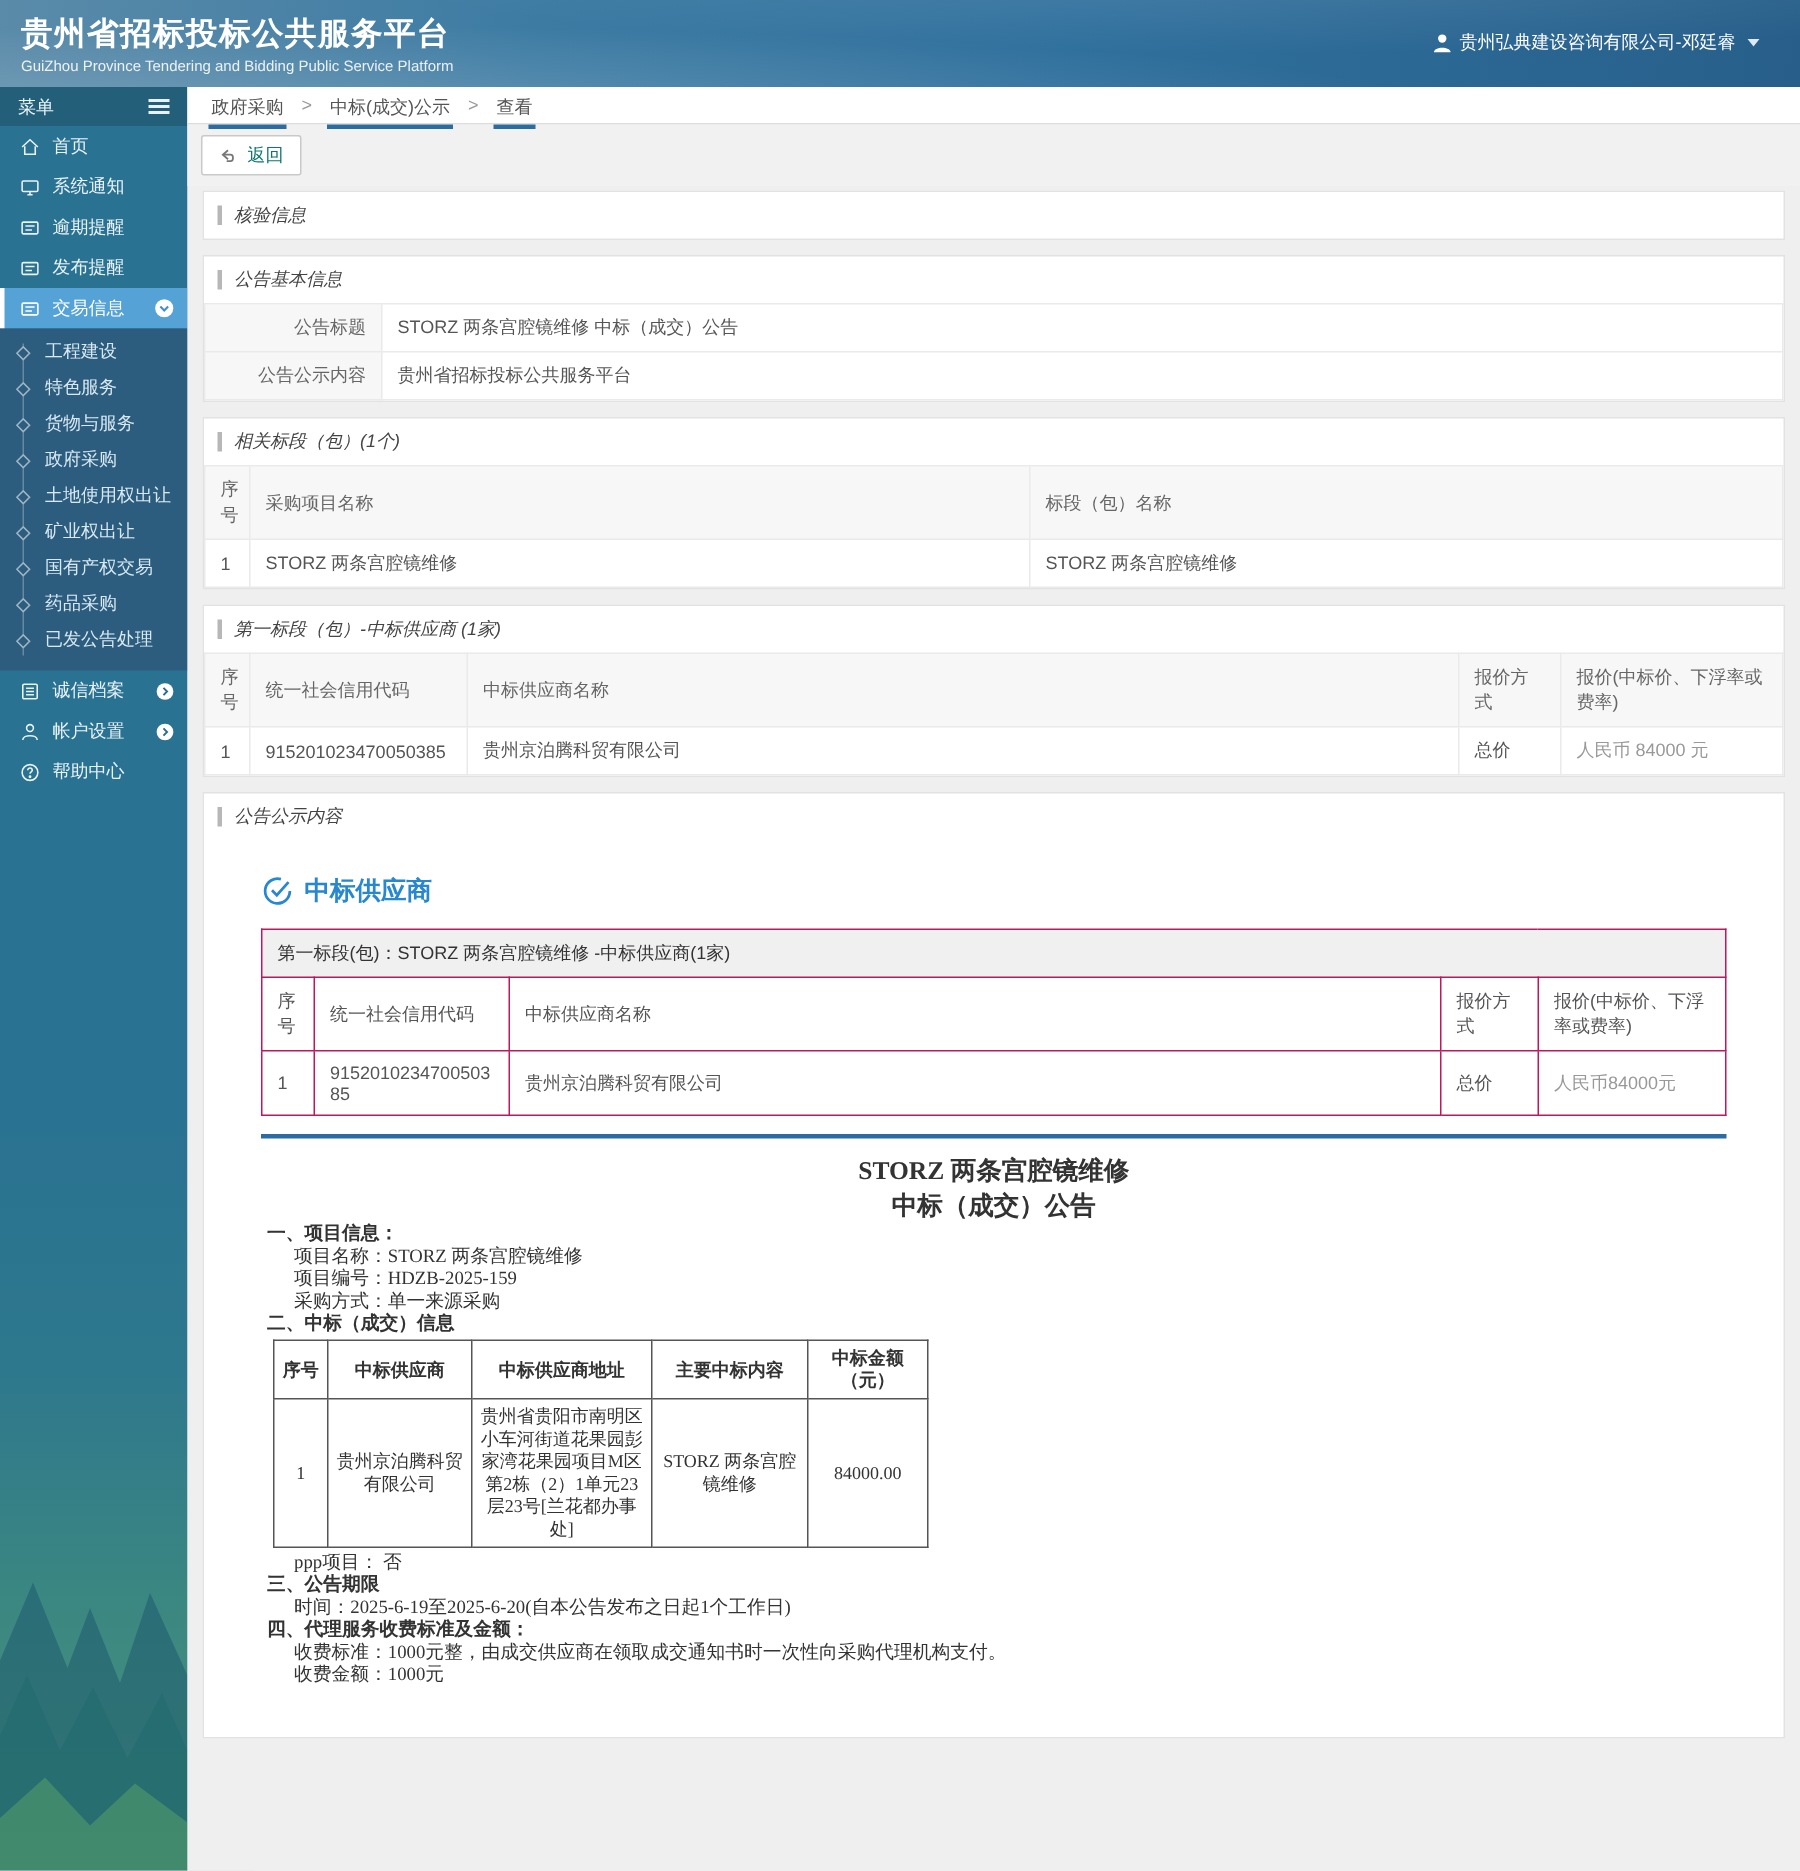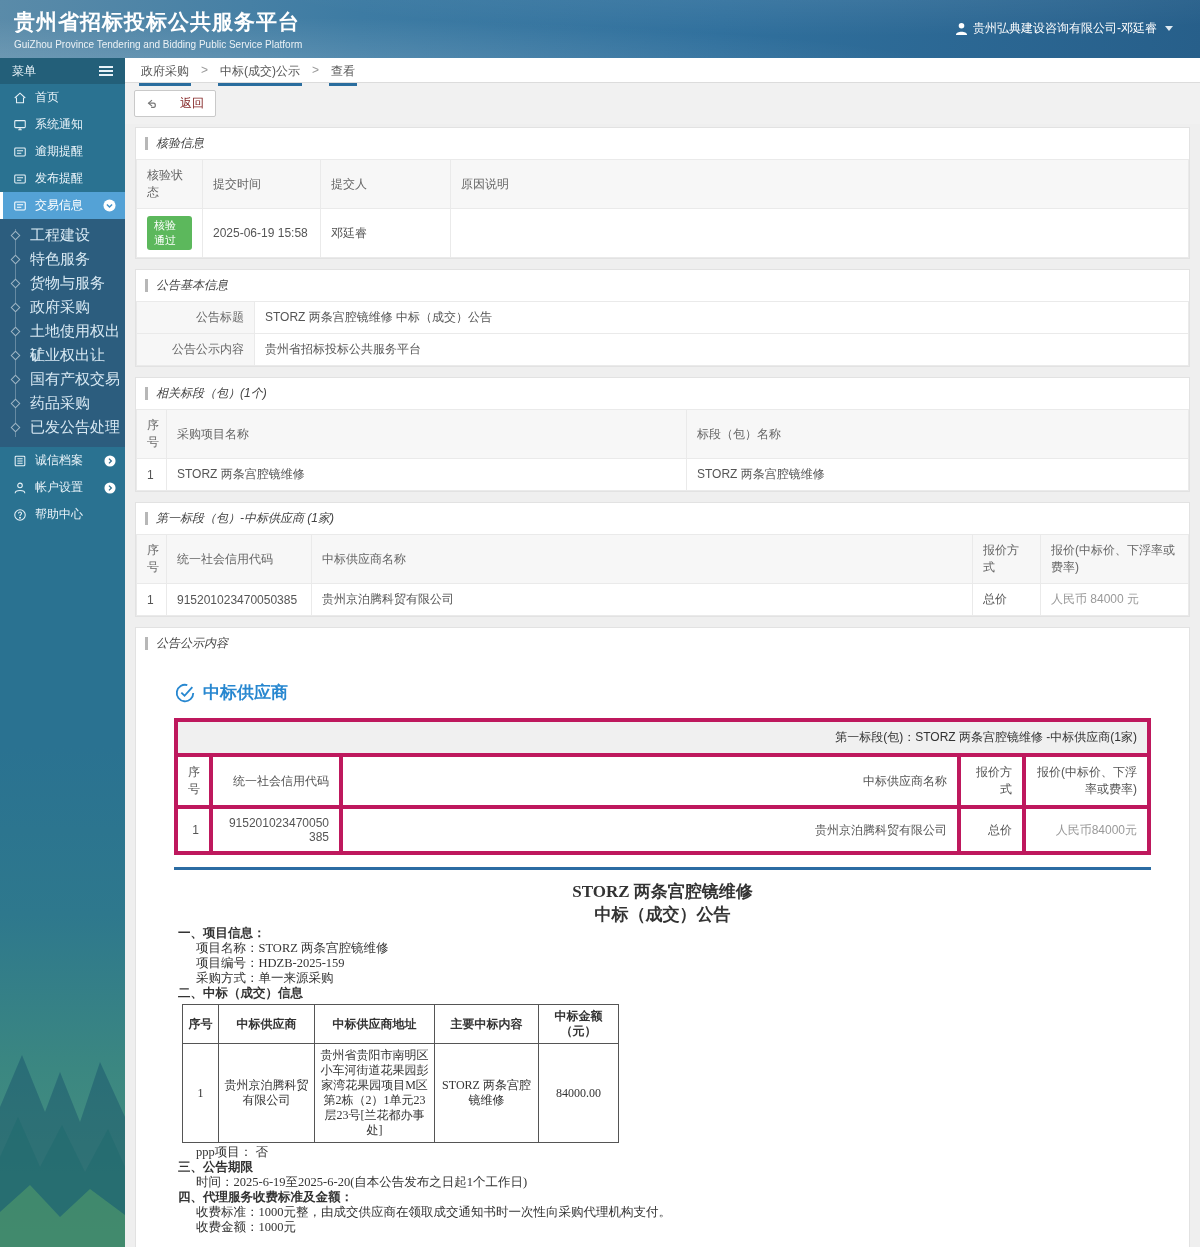--- a/index.html
+++ b/index.html
@@ -34,46 +34,46 @@
   .menu-head { position:relative; height:26px; background:rgba(0,0,0,.16); display:flex; align-items:center; padding:0 12px; font-size:12px; }
   .menu-head .ham { margin-left:auto; cursor:pointer; }
   .ham span{ display:block; width:14px; height:2px; background:#e8f2f8; margin:2px 0; }
   .nav { position:relative; }
   .nav-item { height:27px; display:flex; align-items:center; gap:8px; padding-left:13px; font-size:12px; color:#e8f2f8; cursor:pointer; }
   .nav-item svg { flex:0 0 auto; }
   .nav-item.active { background:#54a2d6; border-left:3px solid #ffffff; padding-left:10px; color:#fff; }
   .nav-item .chev { margin-left:auto; margin-right:9px; }
   .submenu { position:relative; background:#2c5d7e; padding:4px 0 8px; }
   .submenu:before { content:""; position:absolute; left:15px; top:10px; bottom:10px; border-left:1px solid rgba(255,255,255,.28); }
-  .sub-item { position:relative; height:24px; line-height:24px; padding-left:30px; font-size:15px; color:#d8e9f3; cursor:pointer; }
+  .sub-item { position:relative; height:24px; line-height:24px; padding-left:30px; font-size:12px; color:#d8e9f3; cursor:pointer;font-family:Liberation Mono, monospace; }
   .sub-item:before { content:""; position:absolute; left:12px; top:50%; width:5px; height:5px; margin-top:-3px;
       transform:rotate(45deg); border:1px solid rgba(255,255,255,.55); background:#2c5d7e; }
   
   .main { position:absolute; top:58px; left:125px; width:1075px; height:1189px; background:#efefef; }
   .crumbs { height:25px; background:#fff; border-bottom:1px solid #dcdcdc; display:flex; align-items:flex-start; padding:4px 14px 0; gap:10px; font-size:12px; color:#555; }
   .crumb { padding:1px 2px 3px; border-bottom:3px solid #2a6d9e; cursor:pointer; }
   .crumb-sep { color:#999; padding-top:1px; }
   .toolbar { background:#f1f1f1; padding:7px 9px; }
-  .btn-back { display:inline-flex; align-items:center; gap:22px; background:#fff; border:1px solid #c9c9c9; border-radius:2px;
-      padding:4px 11px; font-size:12px; color:#7f1d1d; cursor:pointer; }
+  .btn-back { display:inline-flex; align-items:center; gap:7px; background:#fff; border:1px solid #c9c9c9; border-radius:2px;
+      padding:4px 11px; font-size:12px; color:#0f766e; cursor:pointer; }
   .sections { padding:3px 10px 0; }
   .section { background:#fff; border:1px solid #e2e2e2; margin-bottom:10px; }
   .sec-title { display:flex; align-items:center; gap:8px; padding:7px 9px; font-size:12px; color:#444;font-style:italic; }
   .sec-bar { width:3px; height:13px; background:#b7b7b7; }
   table.grid { width:100%; border-collapse:collapse; font-size:12px; color:#555; table-layout:fixed; }
   .grid th { font-weight:normal; text-align:left; background:#f7f7f7; border:1px solid #eaeaea; padding:7px 10px; color:#666; }
   .grid td { border:1px solid #eaeaea; padding:7px 10px; background:#fff; word-break:break-all; }
   .badge-pass { display:inline-block; background:#5cb85c; color:#fff; font-size:11px; padding:2px 7px; border-radius:3px; }
   .kv th { width:118px; text-align:right; }
   .muted { color:#999; }
   
   .doc-wrap { padding:14px 38px 34px; }
   .winner-logo { display:flex; align-items:center; gap:7px; color:#2787d0; font-size:17px; font-weight:bold; margin:8px 0 14px; }
   table.ann { width:100%; border-collapse:collapse; font-size:12px; color:#555; table-layout:fixed; }
-  .ann td, .ann th { border:4px solid #be185d; padding:7px 10px; font-weight:normal; text-align:right; word-break:break-all; }
+  .ann td, .ann th { border:1px solid #be185d; padding:7px 10px; font-weight:normal; text-align:left; word-break:break-all; }
   .ann .cap { background:#f0f0f0; color:#333; }
   .blue-rule { border:none; border-top:3px solid #2b6ca3; margin:12px 0 10px; }
   .doc-title { font-family:"Liberation Serif","DejaVu Serif",serif; font-weight:bold; font-size:17px; color:#333;
       text-align:center; line-height:23px; }
   .doc-body { font-family:"Liberation Serif","DejaVu Serif",serif; font-size:12.5px; color:#333; line-height:15px; }
   .doc-line { white-space:pre-wrap; padding-left:22px; min-height:15px; }
   .doc-line.h { padding-left:4px; font-weight:bold; }
   table.doc-table { border-collapse:collapse; font-family:"Liberation Serif","DejaVu Serif",serif; font-size:12px; color:#333;
       margin:3px 0 2px 8px; text-align:center; table-layout:fixed; width:406px; }
   .doc-table th, .doc-table td { border:1px solid #555; padding:4px 5px; word-break:break-all; }
@@ -215,44 +215,20 @@
     </button>
   </div>
 
   <div class="sections">
 
     <div class="section">
       <div class="sec-title">
         <span class="sec-bar"></span>
         <span>核验信息</span>
       </div>
-      <table class="grid">
-        <colgroup>
-            <col style="width:66px">
-            <col style="width:118px">
-            <col style="width:130px">
-            <col>
-          </colgroup>
-        <thead>
-            <tr>
-          <th>核验状态</th>
-          <th>提交时间</th>
-          <th>提交人</th>
-          <th>原因说明</th>
-        </tr>
-          </thead>
-        <tbody>
-            <tr>
-          <td><span class="badge-pass">核验通过</span></td>
-          <td>2025-06-19 15:58</td>
-          <td>邓廷睿</td>
-          <td></td>
-        </tr>
-          </tbody>
-      </table>
     </div>
 
     <div class="section">
       <div class="sec-title">
         <span class="sec-bar"></span>
         <span>公告基本信息</span>
       </div>
       <table class="grid kv">
         <tbody>
           <tr>

